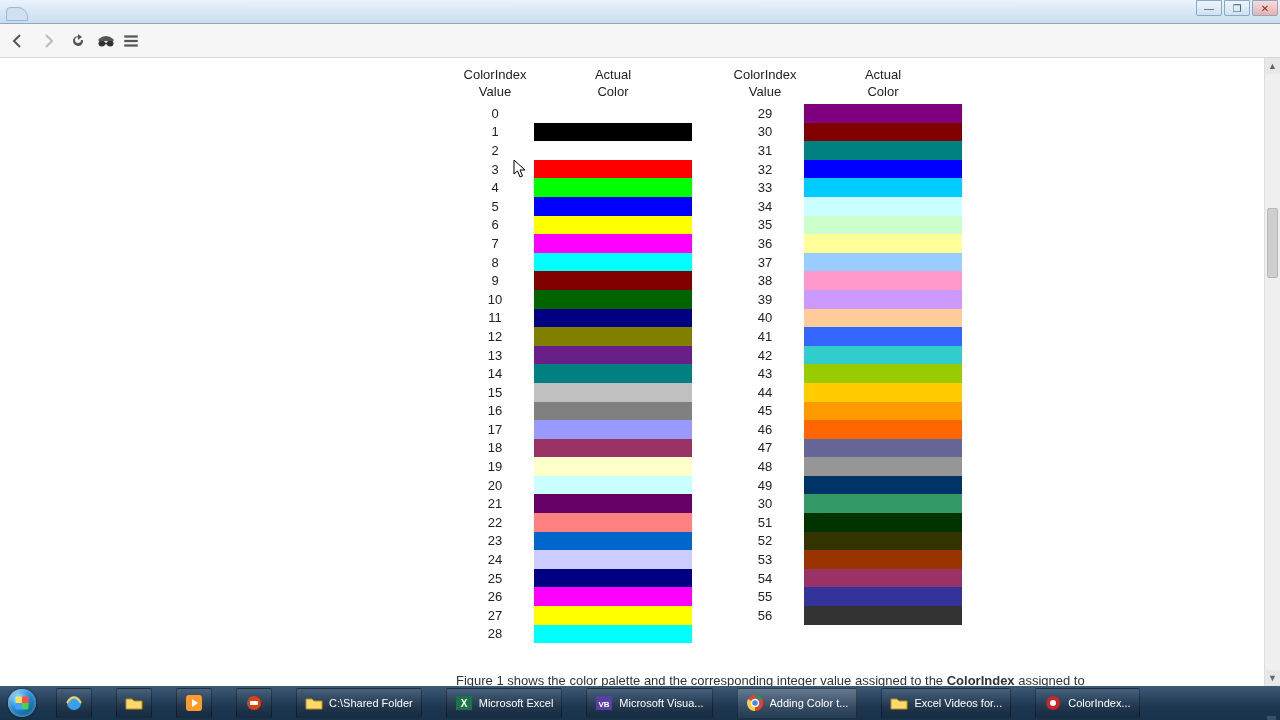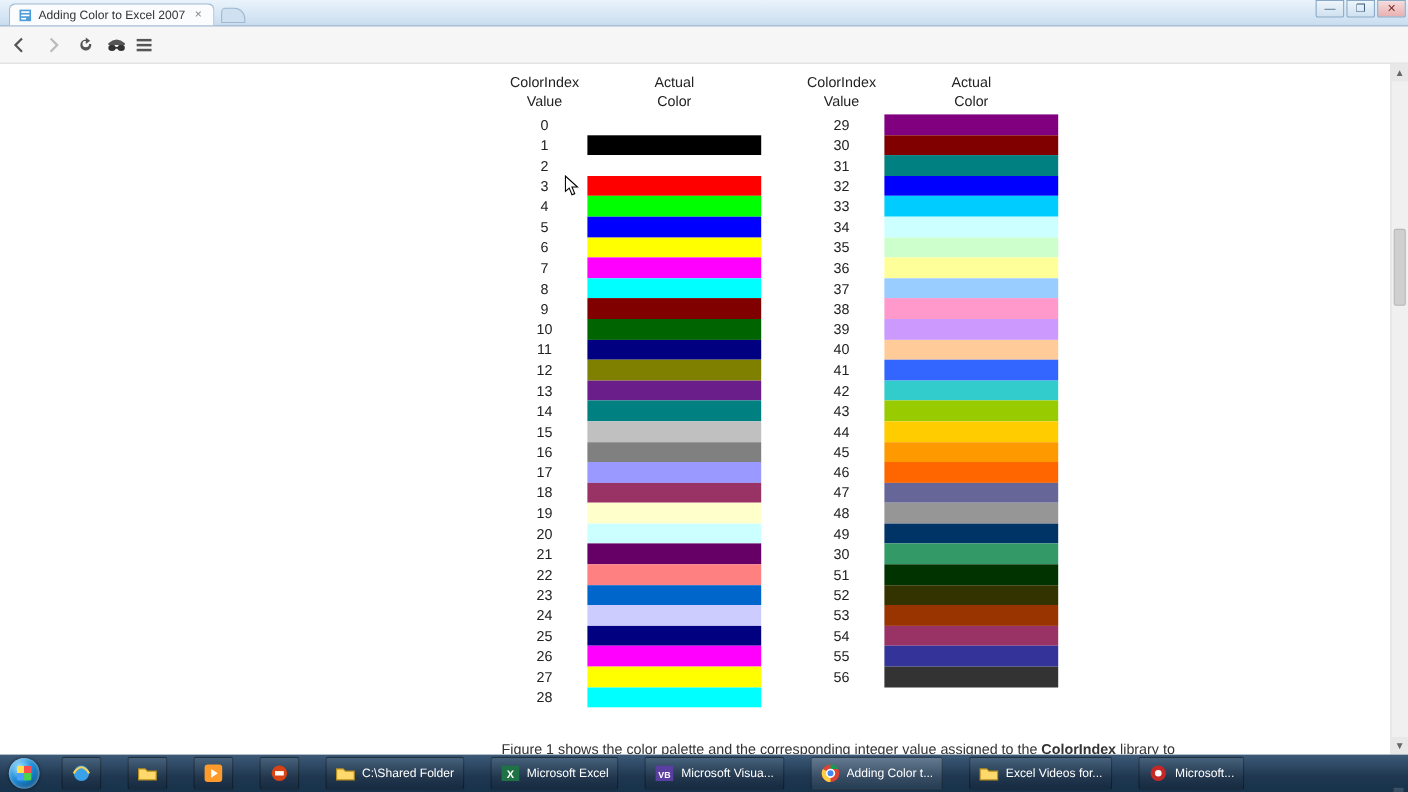--- a/index.html
+++ b/index.html
@@ -87,32 +87,20 @@
   .tray .ticon { width:14px; height:14px; color:#dfe9f3; }
   .clock { text-align:right; line-height:12px; font-size:10px; padding:0 6px;}
   .showdesk { width:10px; height:34px; background: linear-gradient(rgba(255,255,255,.15), rgba(255,255,255,.02)); border-left:1px solid rgba(0,0,0,.35);}
 </style>
 </head>
 <body>
 
 <div class="chrome-frame">
 
   <div class="titlebar">
-    <div class="tab">
-      <span class="favicon">
-        <svg viewBox="0 0 16 16">
-            <rect x="1" y="1" width="14" height="14" fill="#4e9cd8"></rect>
-            <rect x="3" y="3" width="10" height="2" fill="#fff"></rect>
-            <rect x="3" y="7" width="10" height="2" fill="#fff"></rect>
-            <rect x="3" y="11" width="6" height="2" fill="#fff"></rect>
-          </svg>
-      </span>
-      <span>Adding Color to Excel 2007</span>
-      <span class="tab-close">×</span>
-    </div>
     <div class="newtab"></div>
     <div class="win-controls">
       <div class="win-btn">—</div>
       <div class="win-btn">❐</div>
       <div class="win-btn close">✕</div>
     </div>
   </div>
 
   <div class="toolbar">
     <div class="tb-btn">
@@ -395,21 +383,21 @@
                 <div class="sw-row">
                   <div class="swatch" style="background: rgb(51, 51, 51);"></div>
                 </div>
               </div>
           </div>
         </div>
       </div>
     </div>
 
     <div class="caption">
-      <span>Figure 1 shows the color palette and the corresponding integer value assigned to the </span><b>ColorIndex</b><span> library to</span>
+      <span>Figure 1 shows the color palette and the corresponding integer value assigned to the </span><b>ColorIndex</b><span> assigned to</span>
     </div>
 
     <div class="scrollbar">
       <div class="sbtn">▲</div>
       <div class="thumb"></div>
       <div class="sbtn" style="position:absolute;bottom:0;left:0;right:0">▼</div>
     </div>
 
     <svg class="cursor" viewBox="0 0 14 20">
       <path d="M1 1 L1 15 L4.5 12 L7 18 L9.5 17 L7 11 L12 11 Z" fill="#fff" stroke="#000" stroke-width="1"></path>
@@ -480,21 +468,21 @@
           <svg viewBox="0 0 18 18">
             <path d="M1 5h6l2 2h8v8H1z" fill="#ffd96b" stroke="#b98f1e"></path>
           </svg>
           <span>Excel Videos for...</span>
         </div>
         <div class="titem">
           <svg viewBox="0 0 18 18">
             <circle cx="9" cy="9" r="7" fill="#c62828"></circle>
             <circle cx="9" cy="9" r="3" fill="#fff"></circle>
           </svg>
-          <span>Microsoft...</span>
+          <span>ColorIndex...</span>
         </div>
       </div>
 
     <div class="tray">
       <svg class="ticon" viewBox="0 0 14 14">
           <path d="M3 9l4-4 4 4" fill="none" stroke="currentColor" stroke-width="2"></path>
         </svg>
       <svg class="ticon" viewBox="0 0 14 14">
           <path d="M3 2v10M3 2h8l-2 3 2 3H3" fill="#fff" stroke="currentColor"></path>
         </svg>

